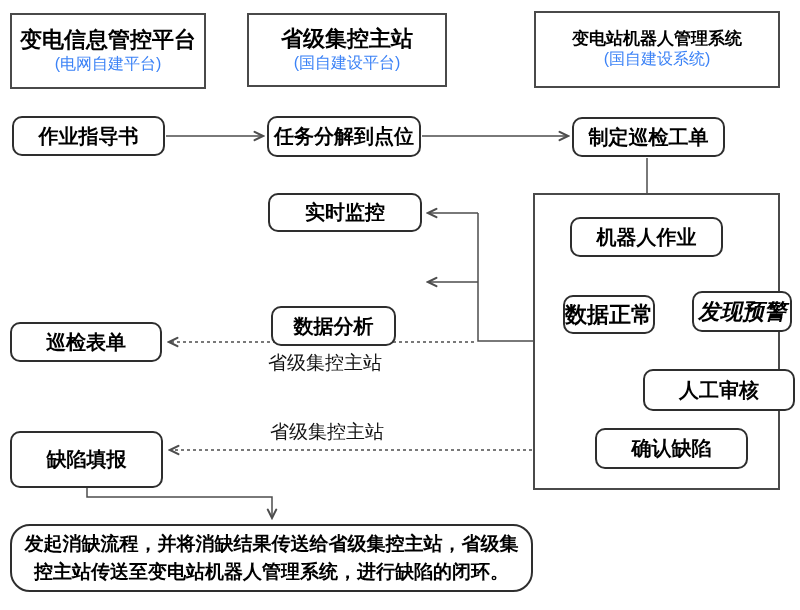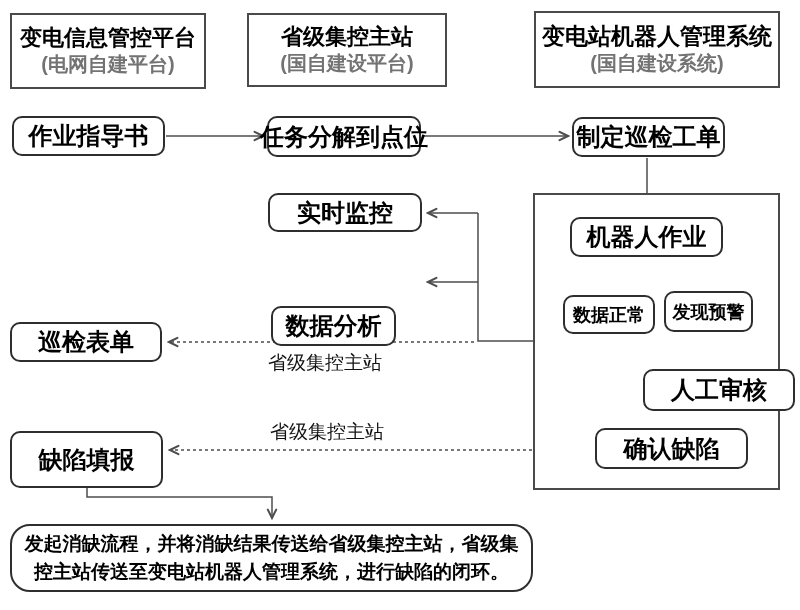--- a/index.html
+++ b/index.html
@@ -8,28 +8,28 @@
     font-family:"Liberation Sans","DejaVu Sans",sans-serif;color:#000;
     overflow:hidden;
   }
   .overlay{position:absolute;left:0;top:0;width:800px;height:610px;}
   .hdr{
     position:absolute;box-sizing:border-box;border:2px solid #4a4a4a;background:#fff;
     display:flex;flex-direction:column;align-items:center;justify-content:center;
     text-align:center;z-index:2;
   }
   .hdr .t{font-weight:bold;font-size:22px;line-height:1.2;white-space:nowrap;}
-  .hdr .s{font-size:20px;color:#737373;line-height:1.3;white-space:nowrap;font-weight:bold;}
-  .hdr.big .t{font-size:23px;}
+  .hdr .s{font-size:16px;color:#3b82f6;line-height:1.3;white-space:nowrap;}
+  .hdr.big .t{font-size:17px;}
   .node{
     position:absolute;box-sizing:border-box;border:2px solid #2e2e2e;border-radius:10px;
     background:#fff;display:flex;align-items:center;justify-content:center;
-    font-weight:bold;font-size:24px;white-space:nowrap;z-index:2;
+    font-weight:bold;font-size:20px;white-space:nowrap;z-index:2;
   }
-  .node.sm{font-size:18px;}
+  .node.sm{font-size:22px;}
   .bigbox{
     position:absolute;box-sizing:border-box;border:2px solid #4a4a4a;background:#fff;z-index:1;
   }
   .note{
     position:absolute;box-sizing:border-box;border:2px solid #2e2e2e;border-radius:20px;
     background:#fff;display:flex;align-items:center;justify-content:center;
     font-weight:bold;font-size:19px;line-height:1.45;text-align:center;
     padding:4px 10px;z-index:2;
   }
   .flowlabel{
@@ -83,21 +83,21 @@
   <div class="node" style="left:267px;top:116px;width:154px;height:41px;">任务分解到点位</div>
   <div class="node" style="left:268px;top:193px;width:154px;height:39px;">实时监控</div>
 
   <div class="node" style="left:572px;top:117px;width:153px;height:40px;">制定巡检工单</div>
   <div class="node" style="left:271px;top:262px;width:125px;height:40px;margin-top:44px;">数据分析</div>
   <div class="node" style="left:10px;top:322px;width:152px;height:40px;text-align:center;">巡检表单</div>
   <div class="node" style="left:10px;top:431px;width:153px;height:57px;">缺陷填报</div>
 
   <div class="node" style="left:570px;top:217px;width:153px;height:40px;">机器人作业</div>
   <div class="node sm" style="left:563px;top:295px;width:92px;height:39px;">数据正常</div>
-  <div class="node sm" style="left:664px;top:291px;width:89px;height:41px;">发现预警</div>
+  <div class="node sm" style="left:692px;top:291px;width:100px;height:41px;font-style:italic;">发现预警</div>
   <div class="node" style="left:595px;top:369px;width:152px;height:42px;margin-left:48px;">人工审核</div>
   <div class="node" style="left:595px;top:428px;width:153px;height:41px;">确认缺陷</div>
 
   <div class="flowlabel" style="left:268px;top:350px;">省级集控主站</div>
   <div class="flowlabel" style="left:270px;top:419px;">省级集控主站</div>
 
   <div class="note" style="left:10px;top:524px;width:523px;height:68px;">发起消缺流程，并将消缺结果传送给省级集控主站，省级集控主站传送至变电站机器人管理系统，进行缺陷的闭环。</div>
 
 </div>
 

